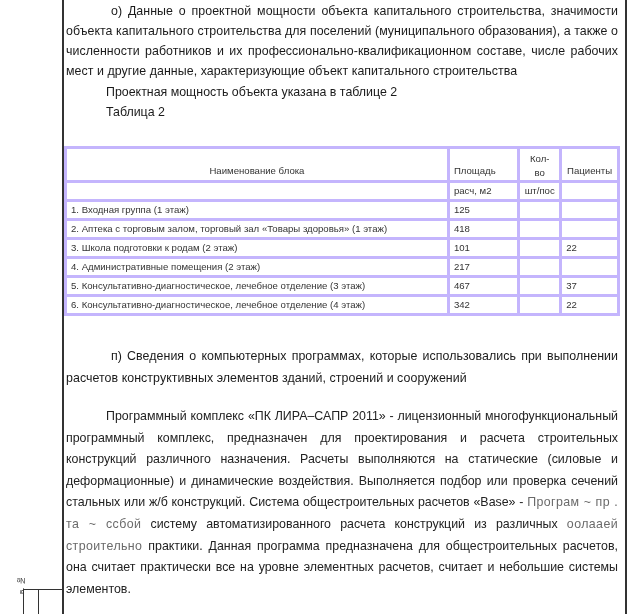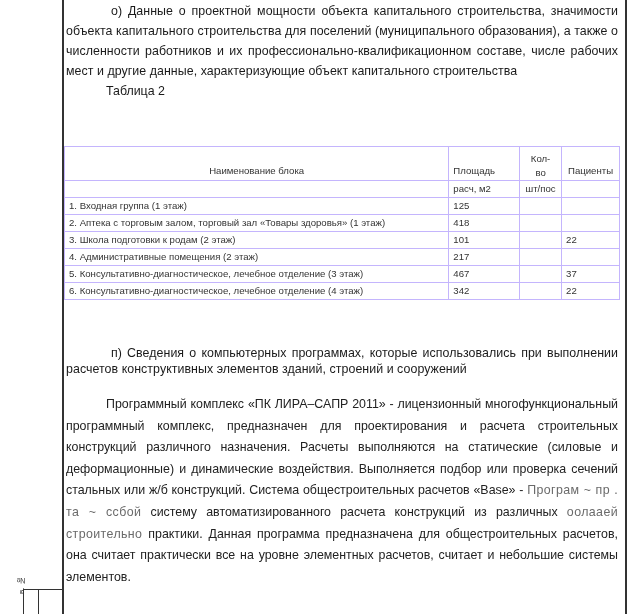--- a/index.html
+++ b/index.html
@@ -57,21 +57,21 @@
     table.data-table {
       position: absolute;
       left: 64px;
       top: 146px;
       width: 556px;
       border-collapse: collapse;
       font-size: 9.6px;
       color: #333;
     }
     table.data-table td {
-      border: 1px solid #c4b5fd;
+      border: 3px solid #c4b5fd;
       padding: 0 4px;
       height: 17px;
       line-height: 16px;
       vertical-align: middle;
       box-sizing: border-box;
       white-space: nowrap;
     }
     table.data-table .col-name { width: 385px; }
     table.data-table .col-area { width: 71px; }
     table.data-table .col-qty { width: 42px; text-align: center; }
@@ -82,21 +82,21 @@
     table.data-table .hdr-main .col-pat { text-align: center; padding: 0 2px 1px 2px; }
     table.data-table .total td { font-weight: bold; color: #111; }
 
     .section2 {
       position: absolute;
       left: 66px;
       top: 344px;
       width: 552px;
     }
     .section2 .heading {
-      line-height: 16px;
+      line-height: 22px;
     }
     .body-para {
       font-size: 12.4px;
       line-height: 21.6px;
       text-align: justify;
       text-align-last: left;
       margin: 17px 0 0 0;
       color: #222;
     }
     .body-para .indent {
@@ -137,20 +137,21 @@
       transform: rotate(180deg);
     }
   </style>
 </head>
 <body>
 
 <div class="page-frame"></div>
 
 <div class="content">
   <p class="heading"><span class="indent"></span><span>о) Данные о проектной мощности объекта капитального строительства, значимости объекта капитального строительства для поселений (муниципального образования), а также о численности работников и их профессионально-квалификационном составе, числе рабочих мест и другие данные, характеризующие объект капитального строительства</span></p>
+  <p class="plain-line intro-line">Проектная мощность объекта указана в таблице 2</p>
   <p class="plain-line table-caption">Таблица 2</p>
 </div>
 
 <table class="data-table">
   <tbody>
       <tr class="hdr-main">
     <td class="col-name">Наименование блока</td>
     <td class="col-area">Площадь</td>
     <td class="col-qty"><span>Кол-</span><br><span>во</span></td>
     <td class="col-pat">Пациенты</td>

